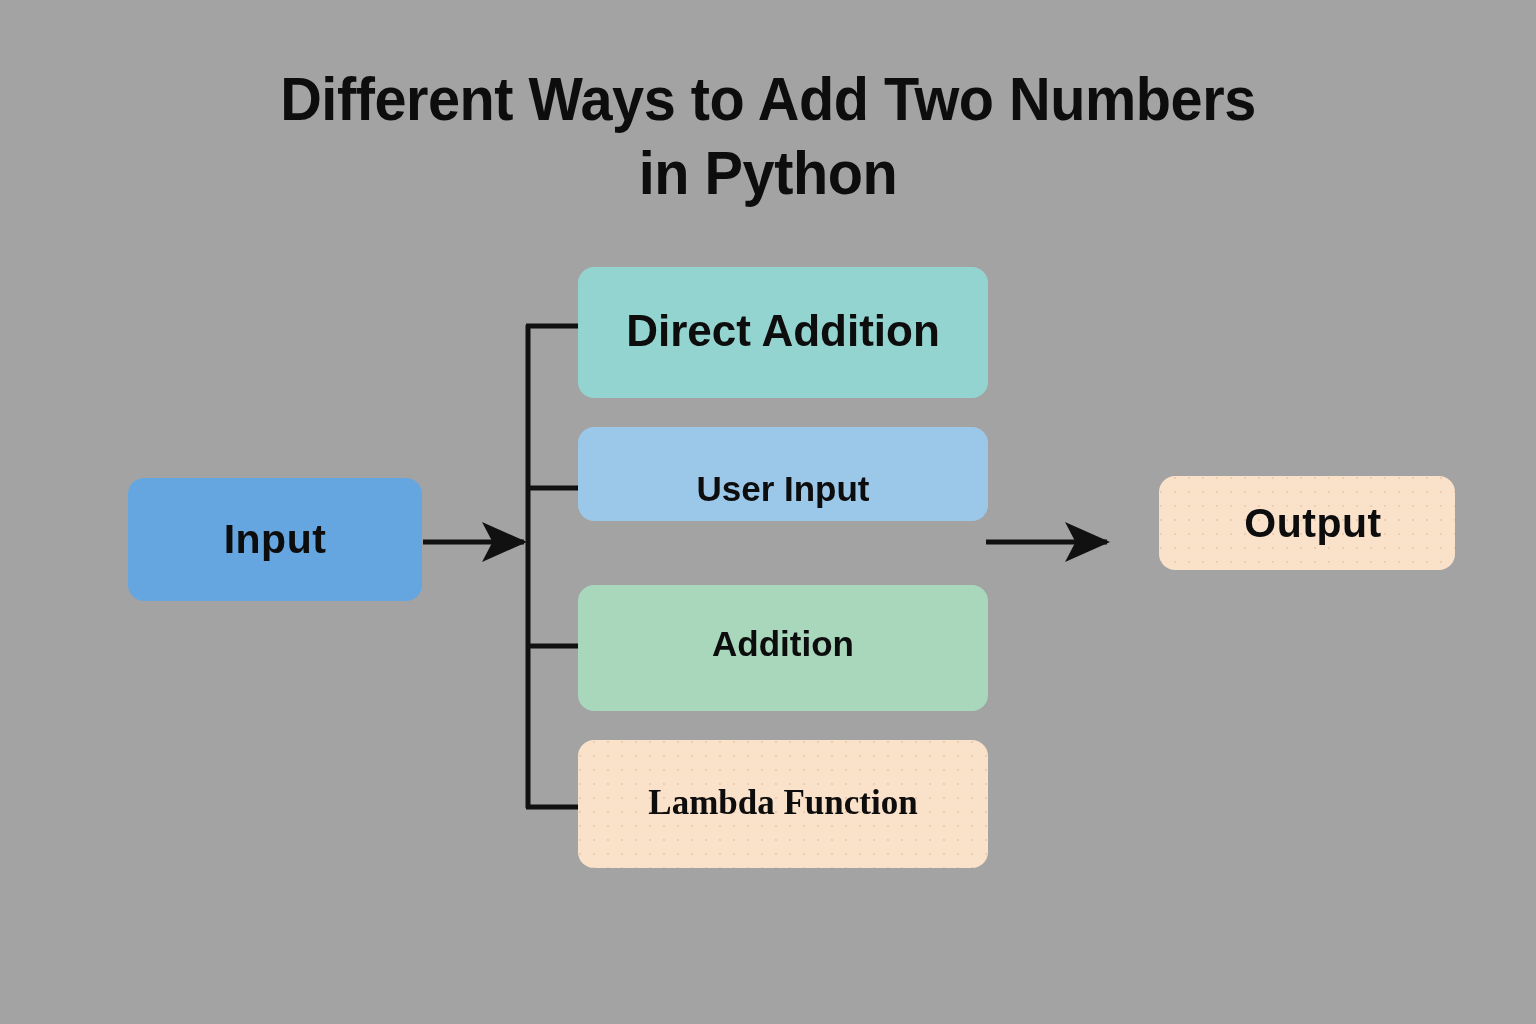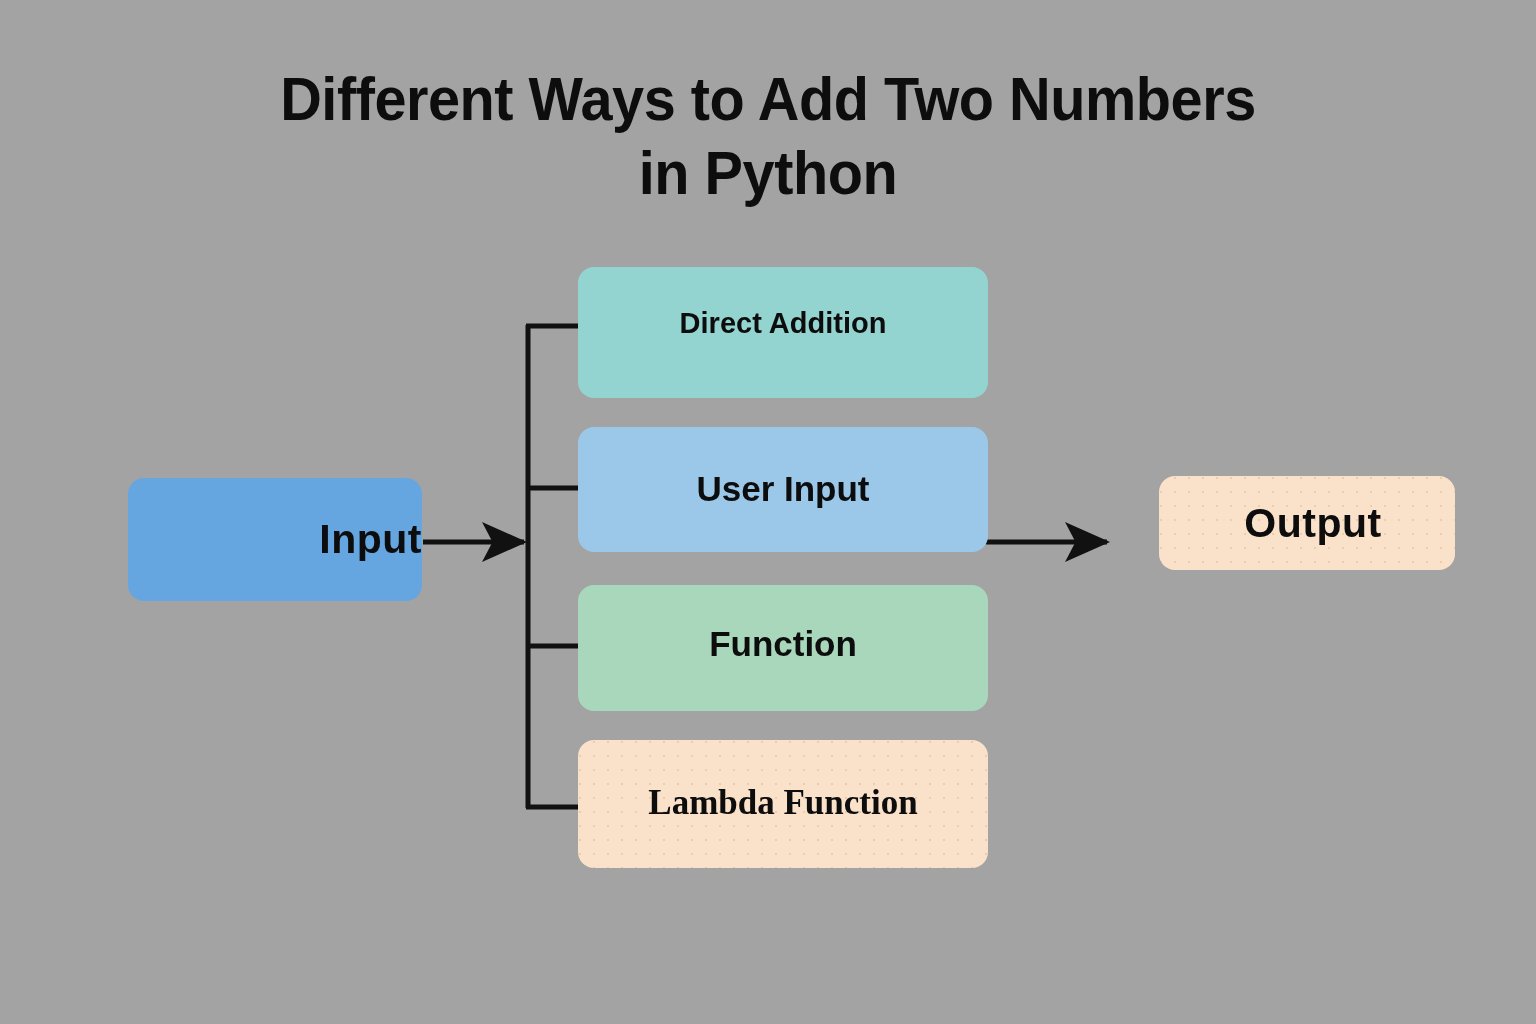--- a/index.html
+++ b/index.html
@@ -57,21 +57,20 @@
 
   
   #node-input {
     left: 128px;
     top: 478px;
     width: 294px;
     height: 123px;
     background: #65a6e0;
     font-size: 41px;
     letter-spacing: 0.5px;
-    justify-content: flex-end;
   }
   #node-output {
     left: 1159px;
     top: 476px;
     width: 296px;
     height: 94px;
     background: #f9dfc6;
     font-size: 41px;
     letter-spacing: 0.5px;
     padding-left: 12px;
@@ -79,27 +78,27 @@
 
   
   .method {
     left: 578px;
     width: 410px;
   }
   #node-direct {
     top: 267px;
     height: 131px;
     background: #93d4d0;
-    font-size: 29px;
+    font-size: 44px;
     align-items: flex-start;
     padding-top: 42px;
   }
   #node-userinput {
     top: 427px;
-    height: 125px;
+    height: 94px;
     background: #9bc8e8;
     font-size: 35px;
     align-items: flex-start;
     padding-top: 44px;
   }
   #node-function {
     top: 585px;
     height: 126px;
     background: #a8d7bc;
     font-size: 35px;
@@ -172,21 +171,21 @@
 
   <div class="node method" id="node-direct">
     <span class="node-label">Direct Addition</span>
   </div>
 
   <div class="node method" id="node-userinput">
     <span class="node-label">User Input</span>
   </div>
 
   <div class="node method" id="node-function">
-    <span class="node-label">Function</span>
+    <span class="node-label">Addition</span>
   </div>
 
   <div class="node method" id="node-lambda">
     <span class="node-label">Lambda Function</span>
   </div>
 
   <div class="node" id="node-output">
     <span class="node-label">Output</span>
   </div>
 

